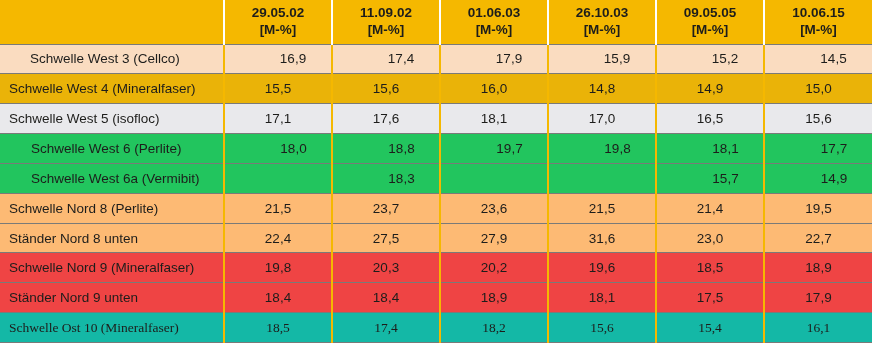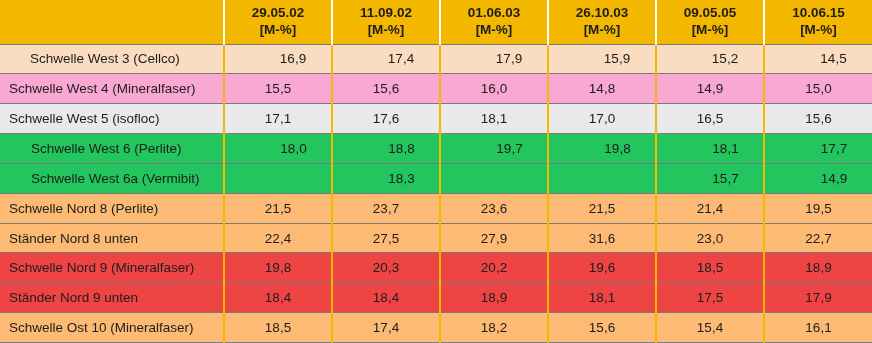--- a/index.html
+++ b/index.html
@@ -69,26 +69,26 @@
 
   td.value-cell {
     text-align: center;
     border-left: 2px solid #f5b800;
   }
 
   tbody tr:last-child td { border-bottom: 1px solid #7a7a78; }
 
   
   .tint-peach   td { background: #fadcc0; padding-left: 30px; }
-  .tint-cream   td { background: #f9a8d4; }
+  .tint-cream   td { background: #eab308; }
   .tint-gray    td { background: #e9e9ec; margin-left: 12px; }
   .tint-mint    td { background: #22c55e; padding-left: 31px; }
   .tint-green   td { background: #fdba74; }
   .tint-sand    td { background: #ef4444; }
-  .tint-ivory   td { background: #fdba74; }
+  .tint-ivory   td { background: #14b8a6; font-family: Liberation Serif, serif; }
 </style>
 </head>
 <body>
 
 <table id="moisture-table">
   <thead>
     <tr>
       <th class="corner-cell"></th>
     <th class="date-head">
           <span class="date-line">29.05.02</span>

